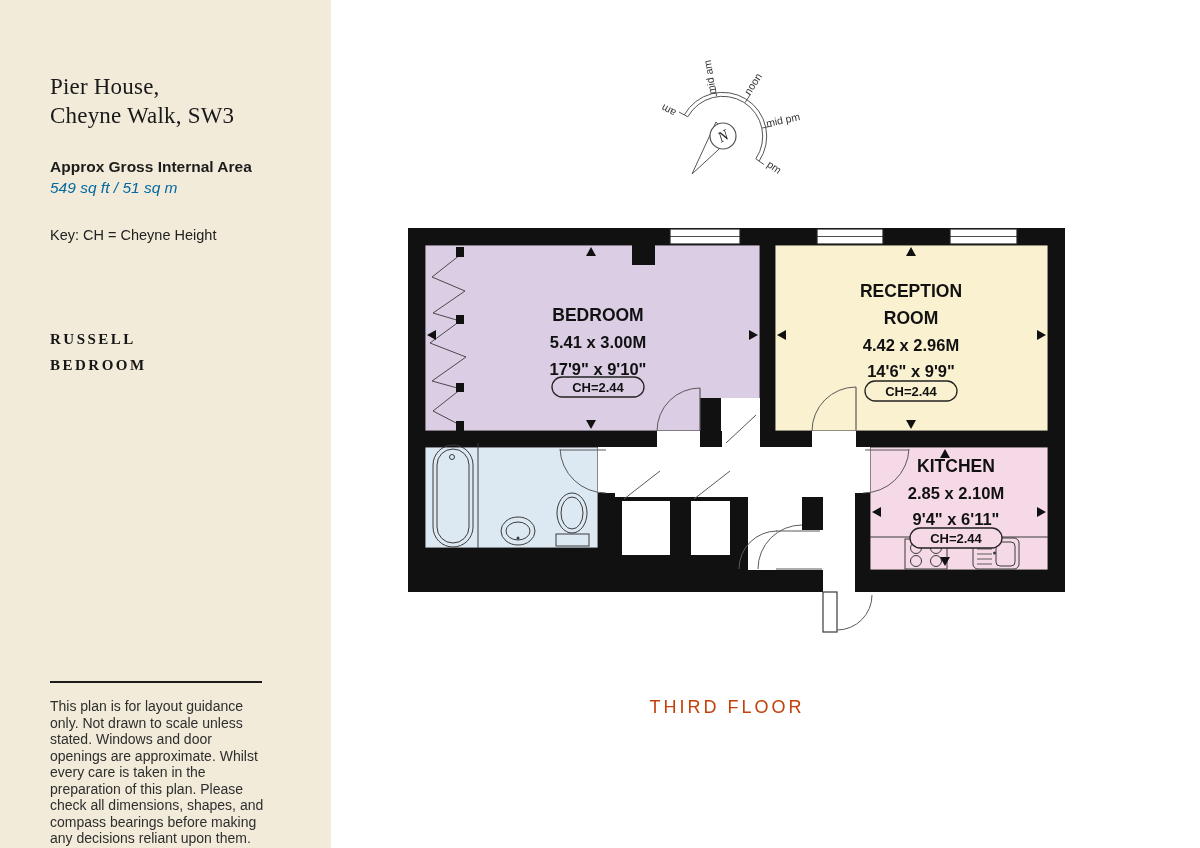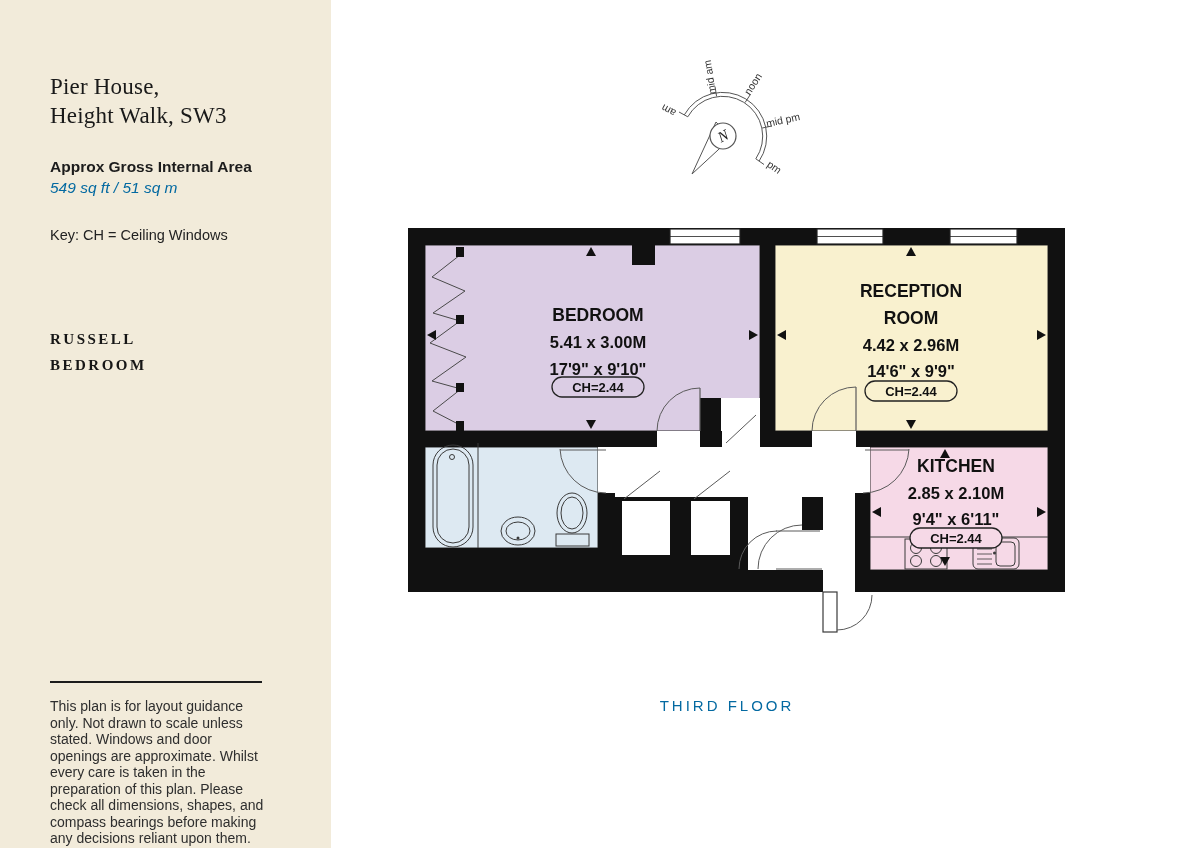--- a/index.html
+++ b/index.html
@@ -15,39 +15,39 @@
   .sb-logo{position:absolute;left:50px;top:326px;
            font-family:"Liberation Serif", serif;font-weight:700;font-size:15px;
            line-height:26px;letter-spacing:2.5px;color:#161616;}
   .sb-divider{position:absolute;left:50px;top:681px;width:212px;height:0;
               border-top:2px solid #1c1c1c;}
   .sb-disclaimer{position:absolute;left:50px;top:698px;width:216px;
                  font-size:14px;line-height:16.5px;color:#2e2e2e;}
   .floorplan{position:absolute;left:408px;top:225px;width:660px;height:415px;}
   .compass{position:absolute;left:652px;top:56px;width:150px;height:140px;}
   .floor-label{position:absolute;left:627px;top:697px;width:200px;text-align:center;
-               font-size:15px;letter-spacing:3px;color:#0369a1;font-weight:500;}
+               font-size:18px;letter-spacing:3px;color:#c2410c;font-weight:500;}
   svg text.room-name{font-family:"Liberation Sans",sans-serif;font-weight:700;font-size:17.5px;fill:#111;}
   svg text.room-dim{font-family:"Liberation Sans",sans-serif;font-weight:700;font-size:16.5px;fill:#111;}
   svg text.room-ch{font-family:"Liberation Sans",sans-serif;font-weight:700;font-size:13px;fill:#111;}
   svg text.compass-label{font-family:"Liberation Sans",sans-serif;font-size:10.5px;fill:#333;}
   svg .fixture{fill:#fff;fill-opacity:0;stroke:#3a3a3a;stroke-width:1;}
   svg .doorarc{fill:none;stroke:#5a5a5a;stroke-width:1;}
 </style>
 </head>
 <body>
 
 <aside class="sidebar" style="background:#f2ebda;">
   <div class="sb-title">
     <div>Pier House,</div>
-    <div>Height Walk, SW3</div>
+    <div>Cheyne Walk, SW3</div>
   </div>
   <div class="sb-area-label">Approx Gross Internal Area</div>
   <div class="sb-area-value">549 sq ft / 51 sq m</div>
-  <div class="sb-key">Key: CH = Ceiling Windows</div>
+  <div class="sb-key">Key: CH = Cheyne Height</div>
   <div class="sb-logo">
     <div>RUSSELL</div>
     <div>BEDROOM</div>
   </div>
   <div class="sb-divider"></div>
   <div class="sb-disclaimer">This plan is for layout guidance only. Not drawn to scale unless stated. Windows and door openings are approximate. Whilst every care is taken in the preparation of this plan. Please check all dimensions, shapes, and compass bearings before making any decisions reliant upon them.</div>
 </aside>
 
 <svg class="compass" viewBox="0 0 150 140">
   <path d="M 35.8 60.8 A 40 40 0 1 1 103.8 102.8" fill="none" stroke="#555" stroke-width="1"></path>

